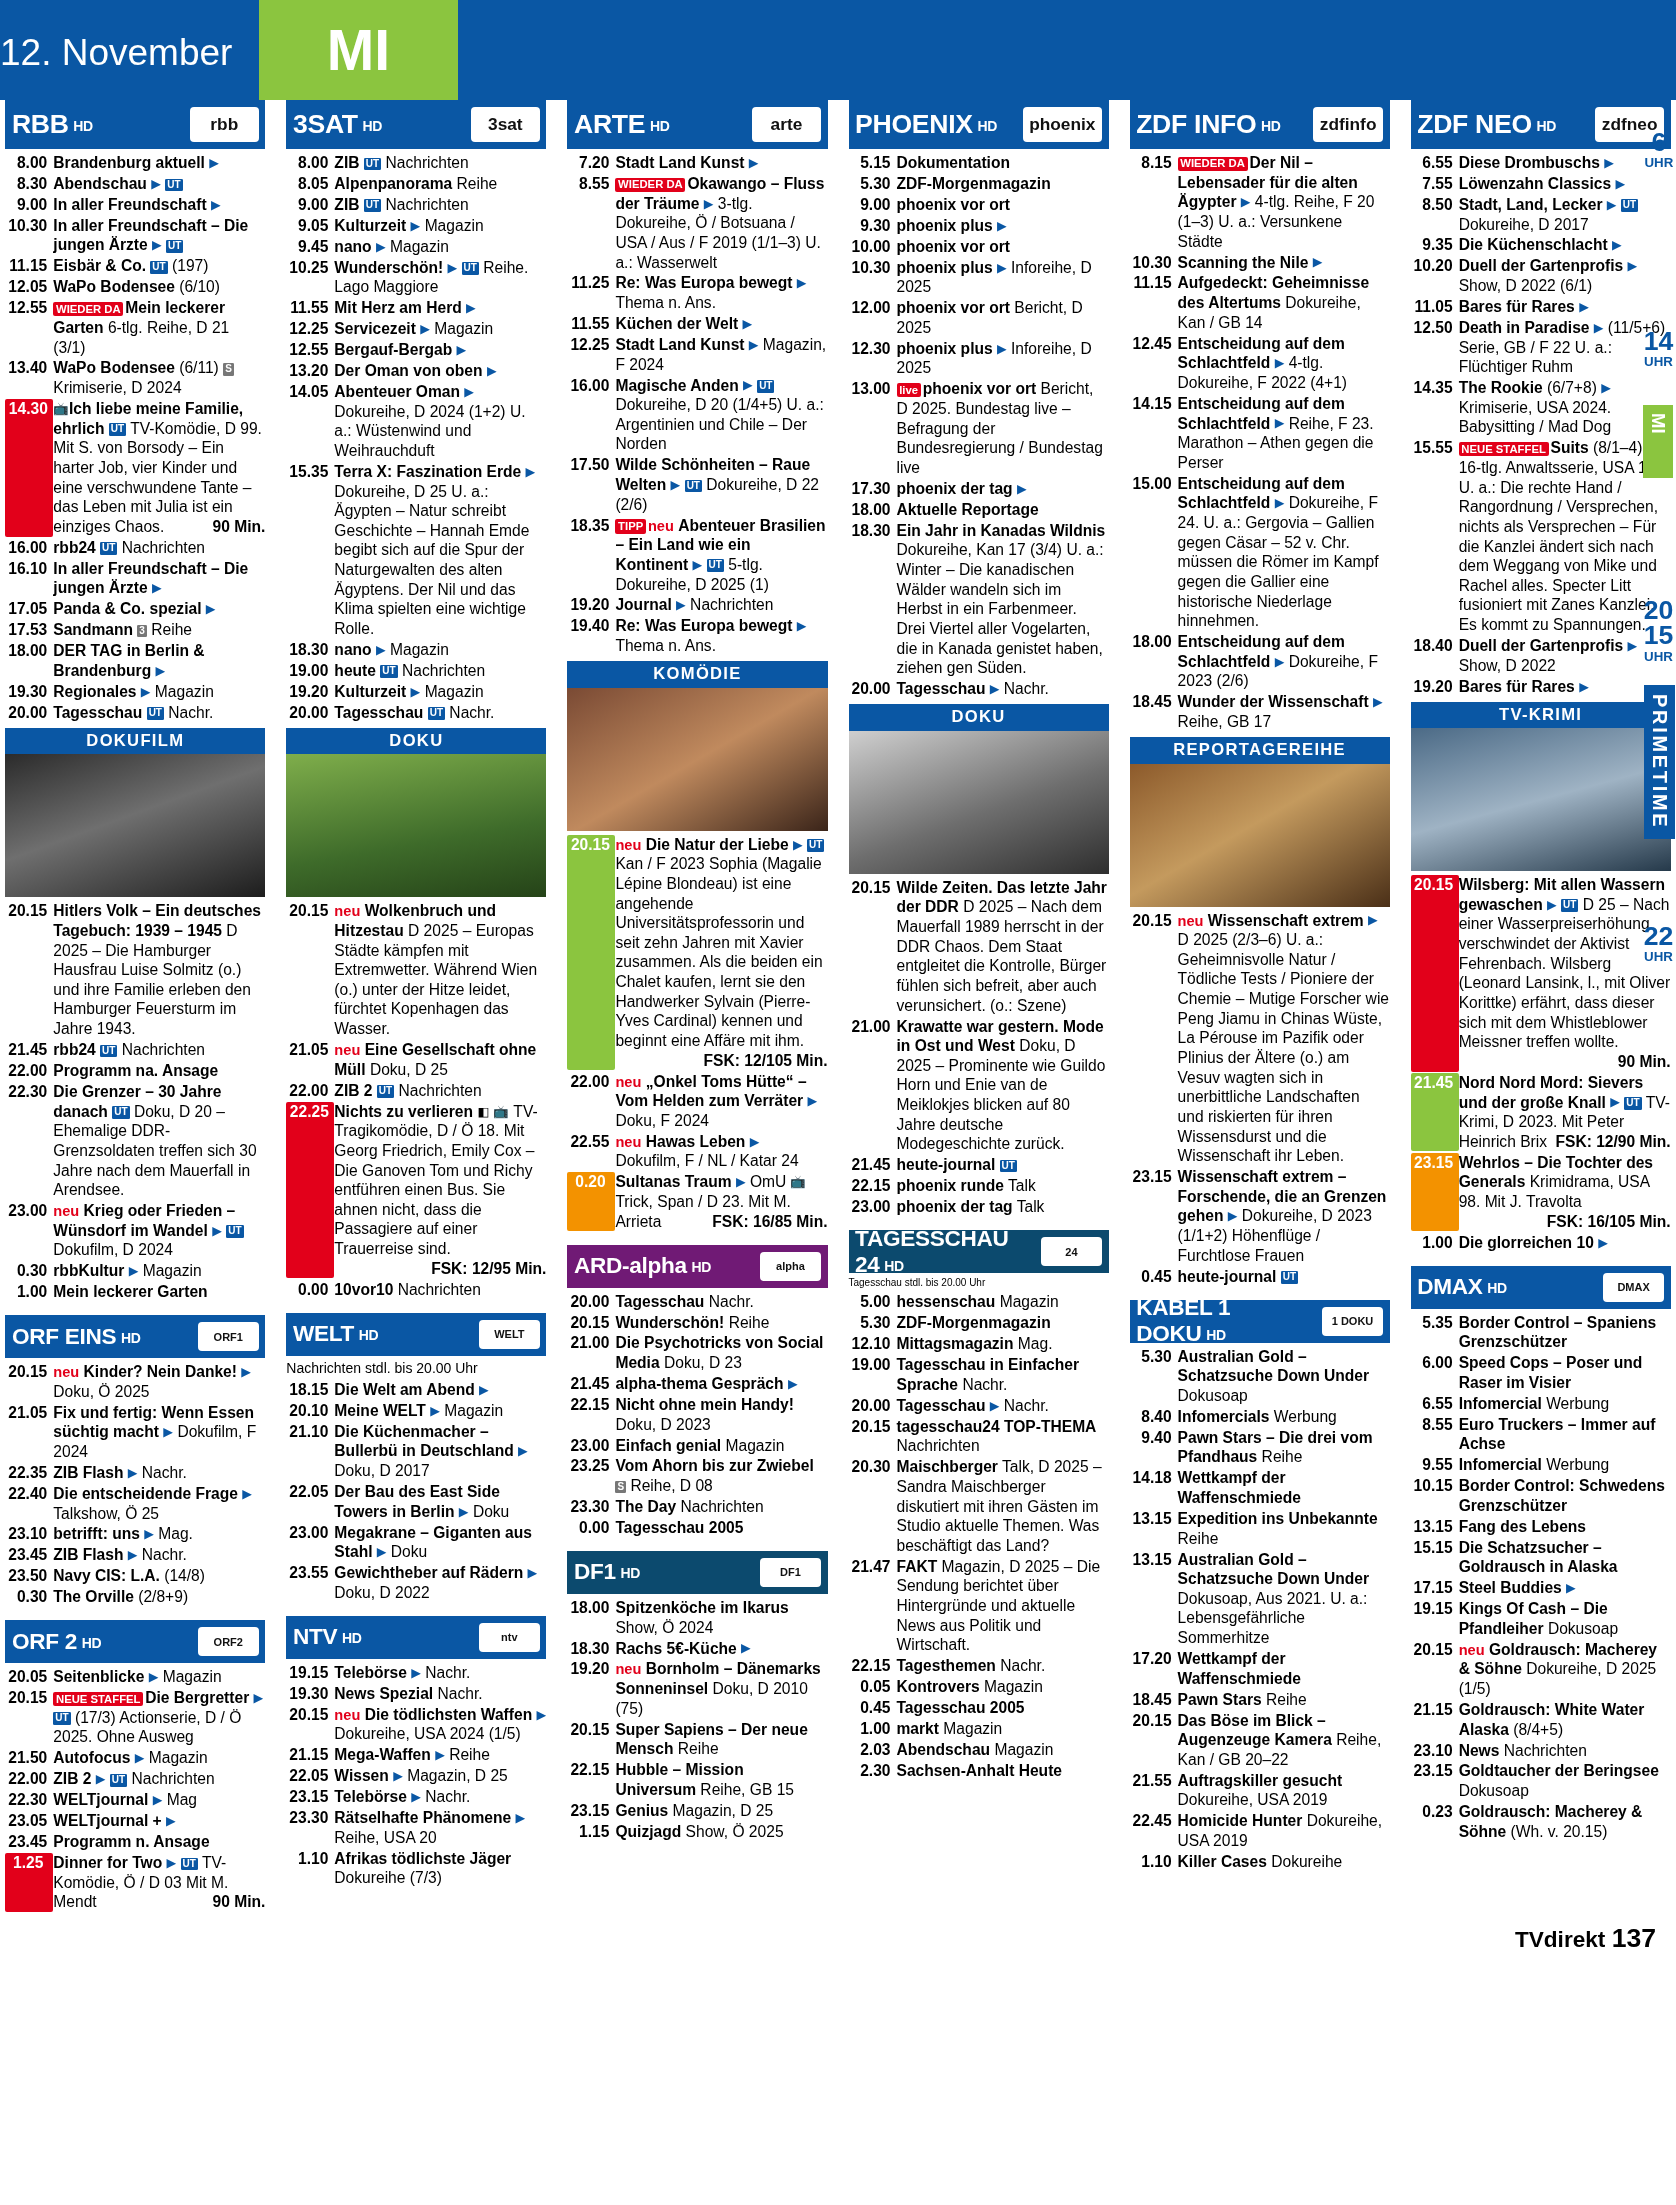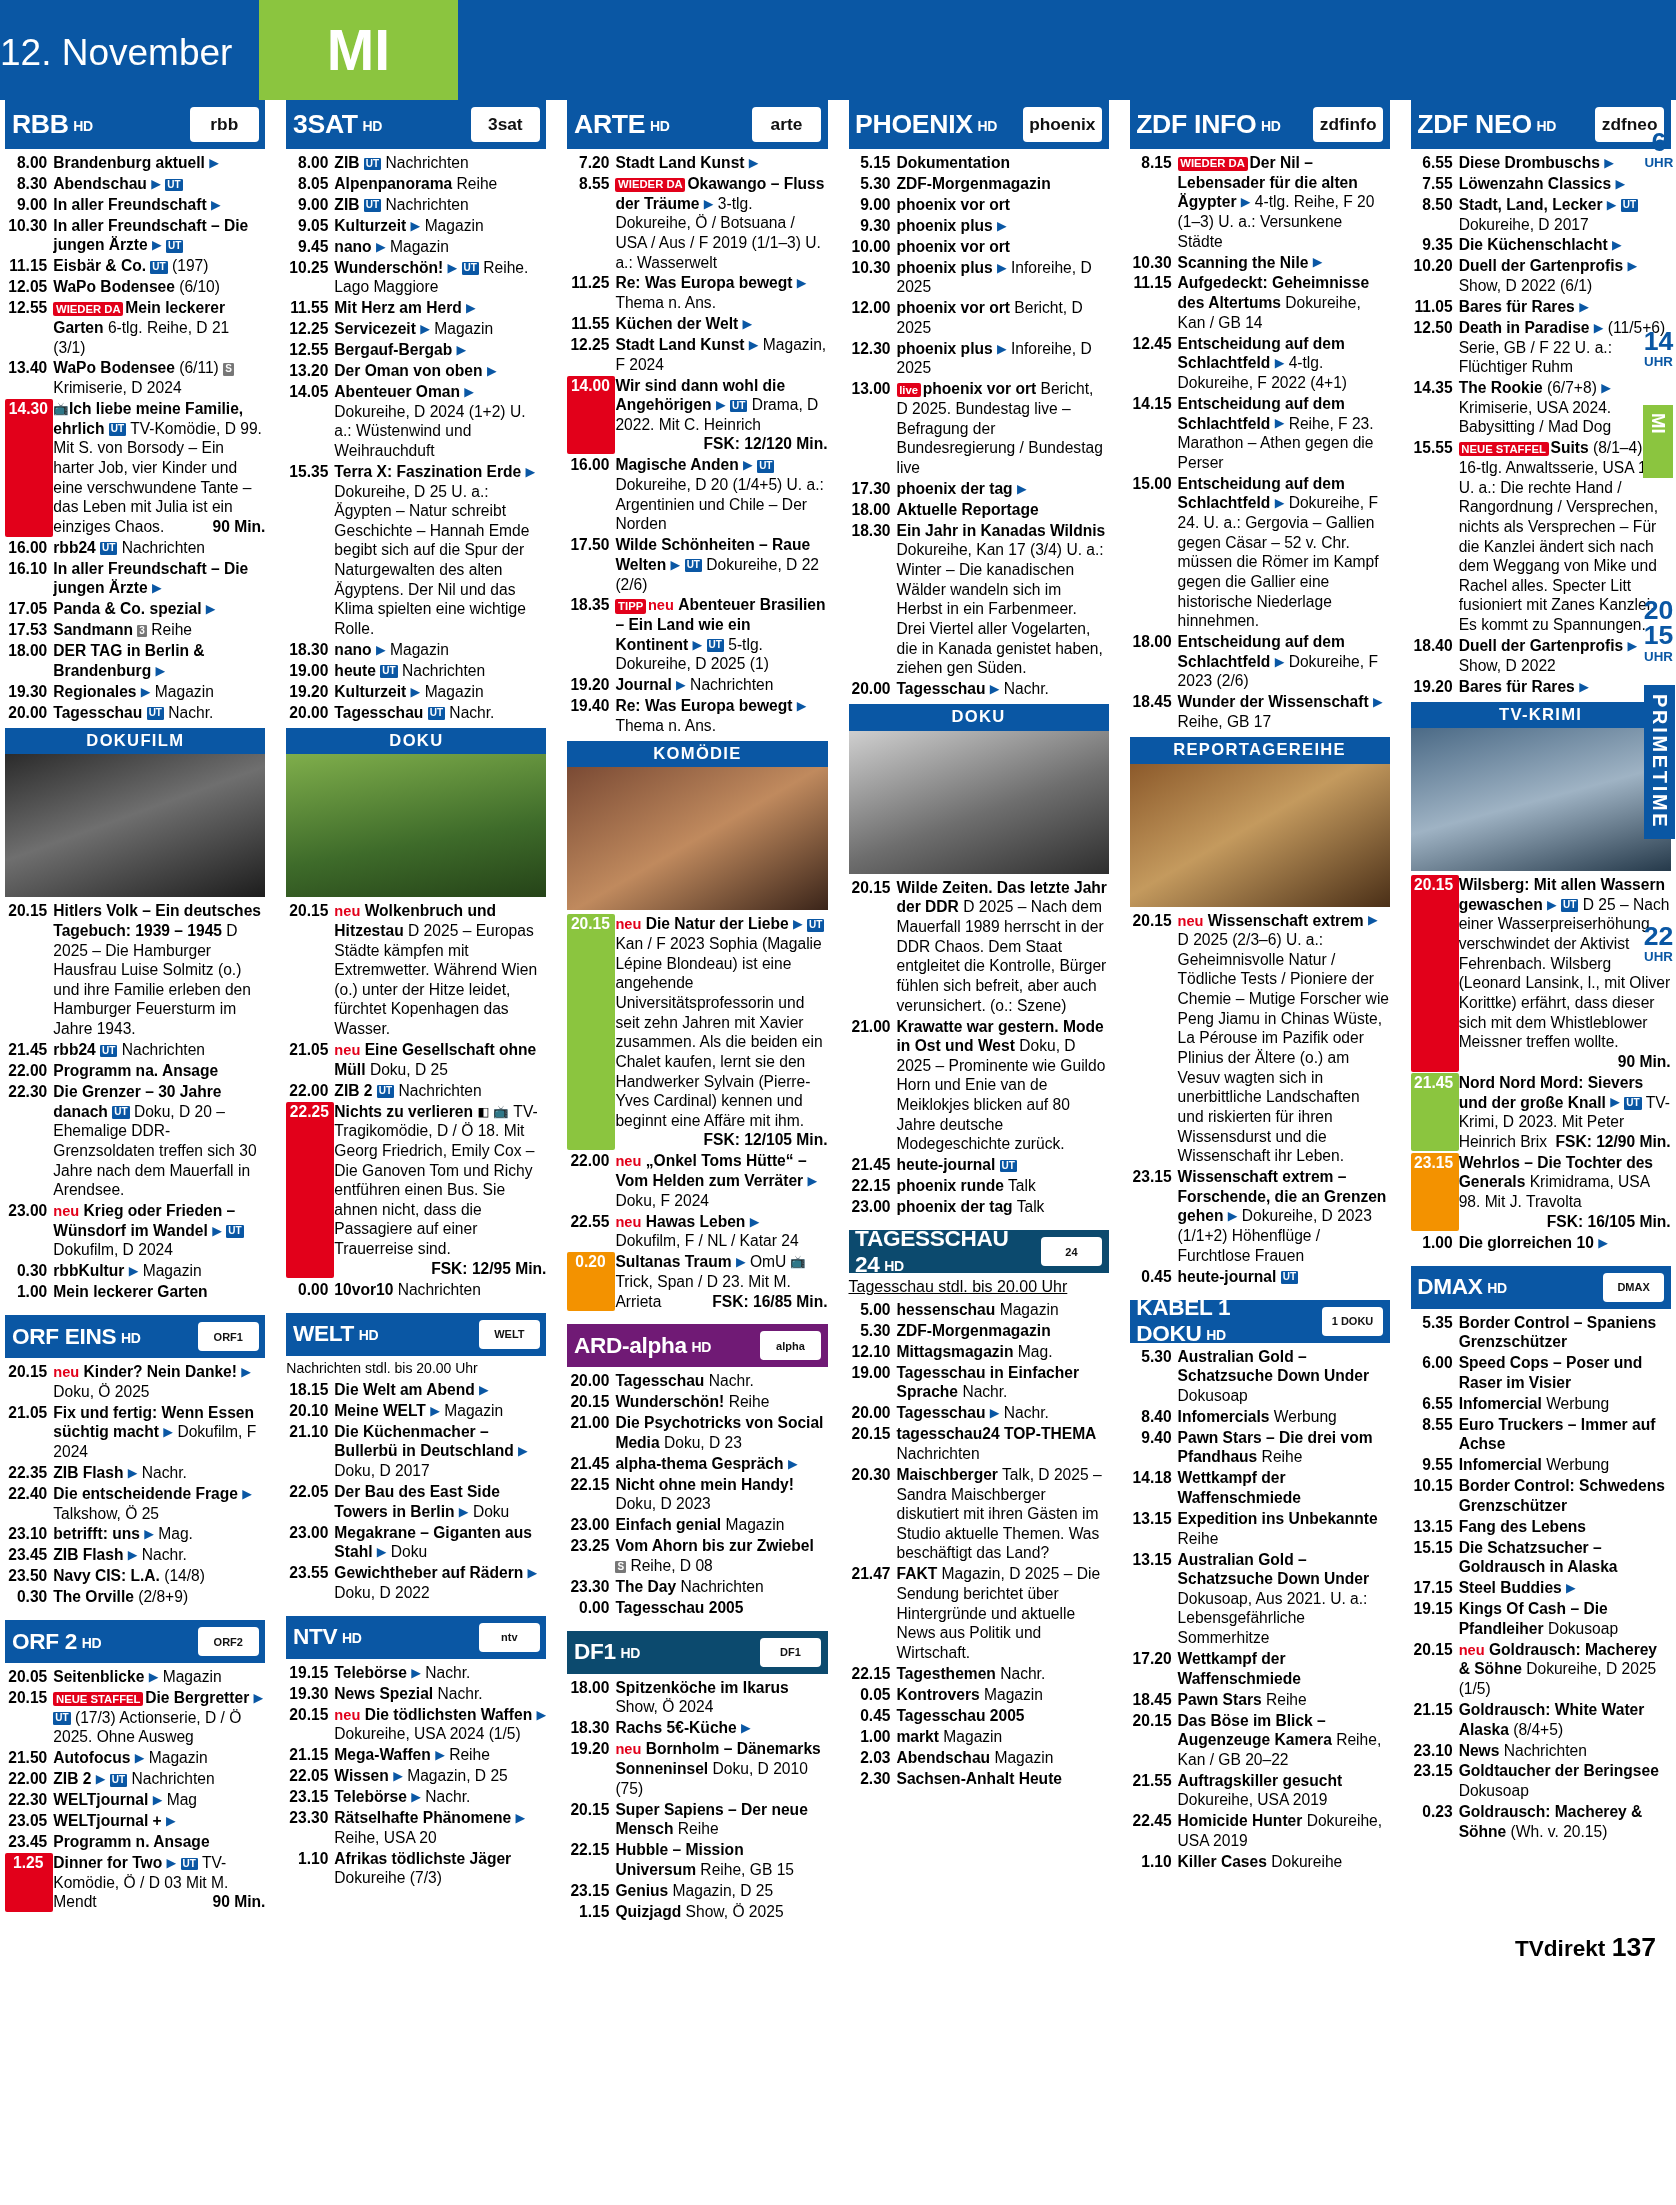--- a/index.html
+++ b/index.html
@@ -507,24 +507,20 @@
           </div>
           <div class="prog">
             <div class="t">11.55</div>
             <div class="d"><b>Küchen der Welt</b> <span class="ic ic-play">▶</span></div>
           </div>
           <div class="prog">
             <div class="t">12.25</div>
             <div class="d"><b>Stadt Land Kunst</b> <span class="ic ic-play">▶</span> Magazin, F 2024</div>
           </div>
           <div class="prog">
-            <div class="t hl">14.00</div>
-            <div class="d"><b>Wir sind dann wohl die Angehörigen</b> <span class="ic ic-play">▶</span> <span class="ic ic-ut">UT</span> Drama, D 2022. Mit C. Heinrich <span class="min">FSK: 12/120 Min.</span></div>
-          </div>
-          <div class="prog">
             <div class="t">16.00</div>
             <div class="d"><b>Magische Anden</b> <span class="ic ic-play">▶</span> <span class="ic ic-ut">UT</span> Dokureihe, D 20 (1/4+5) U. a.: Argentinien und Chile – Der Norden</div>
           </div>
           <div class="prog">
             <div class="t">17.50</div>
             <div class="d"><b>Wilde Schönheiten – Raue Welten</b> <span class="ic ic-play">▶</span> <span class="ic ic-ut">UT</span> Dokureihe, D 22 (2/6)</div>
           </div>
           <div class="prog">
             <div class="t">18.35</div>
             <div class="d"><span class="tagbox">TIPP</span><span class="neu">neu</span> <b>Abenteuer Brasilien – Ein Land wie ein Kontinent</b> <span class="ic ic-play">▶</span> <span class="ic ic-ut">UT</span> 5-tlg. Dokureihe, D 2025 (1)</div>
@@ -722,21 +718,21 @@
               <div class="t">23.00</div>
               <div class="d"><b>phoenix der tag</b> Talk</div>
             </div>
           </div>
         </div>
         <div class="blockspacer"></div>
         <div class="chanbar sm" style="background:#0c4a6e">
           <div class="nm">TAGESSCHAU 24<span class="hd">HD</span></div>
           <div class="logo">24</div>
         </div>
-        <div class="plist" style="font-size:16px;margin-bottom:2.7px;text-decoration:underline;">Tagesschau stdl. bis 20.00 Uhr</div>
+        <div class="plist" style="font-size:10px;margin-bottom:2.7px;">Tagesschau stdl. bis 20.00 Uhr</div>
         <div class="plist">
           <div class="prog">
             <div class="t">5.00</div>
             <div class="d"><b>hessenschau</b> Magazin</div>
           </div>
           <div class="prog">
             <div class="t">5.30</div>
             <div class="d"><b>ZDF-Morgenmagazin</b></div>
           </div>
           <div class="prog">

